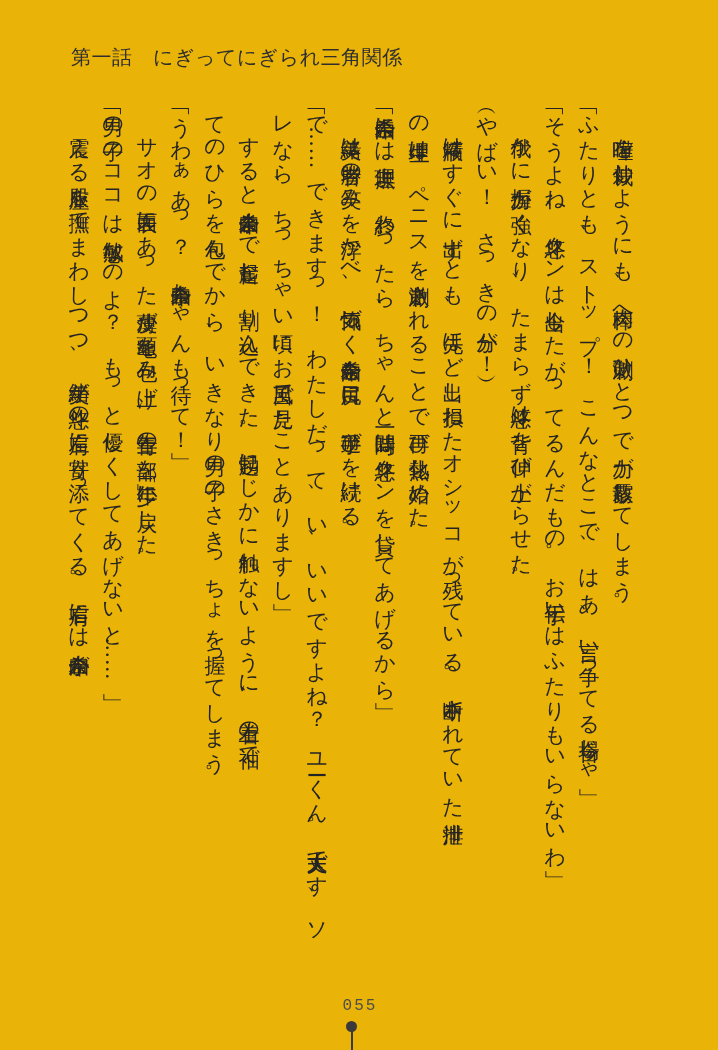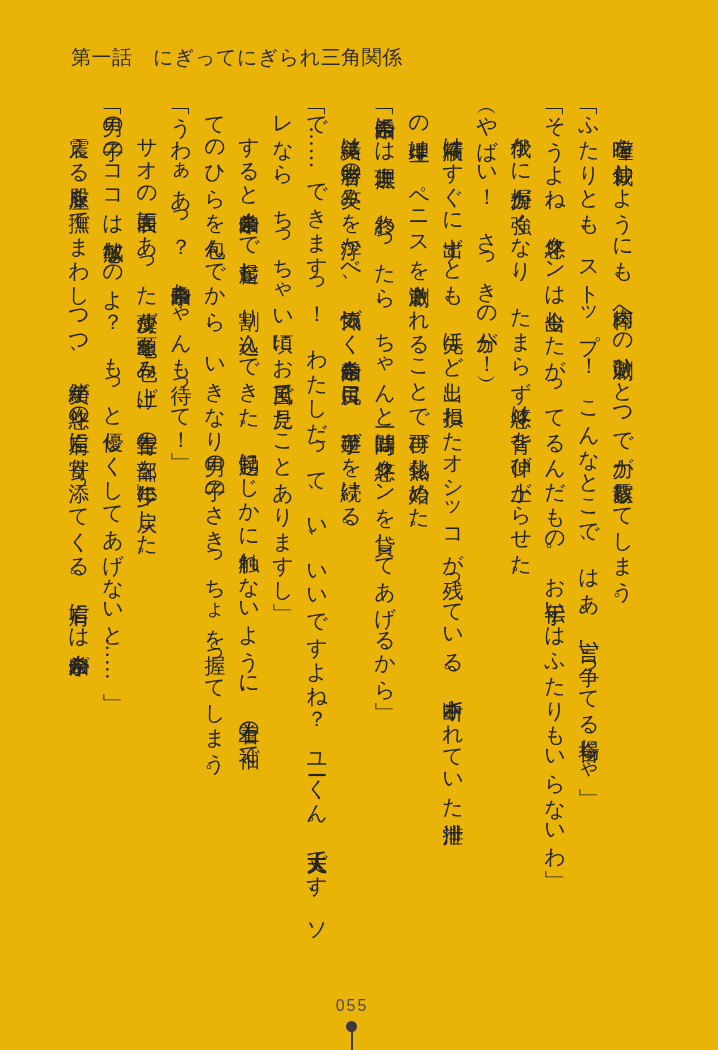--- a/index.html
+++ b/index.html
@@ -25,23 +25,23 @@
     height:864px;
     writing-mode:vertical-rl;
     font-size:21px;
     line-height:34px;
     letter-spacing:0.5px;
     color:#242424;
   }
   .tcol { margin:0; white-space:pre; }
   .page-number {
     position:absolute;
-    left:352px; top:997px;
+    left:360px; top:997px;
     transform:translateX(-50%);
-    font-family:Liberation Sans, sans-serif;
+    font-family:Liberation Mono, monospace;
     font-size:16px;
     letter-spacing:2px;
     color:#4d4d4d;
   }
   .marker-dot {
     position:absolute;
     left:346px; top:1021px;
     width:11px; height:11px;
     border-radius:50%;
     background:#3a3a3a;

